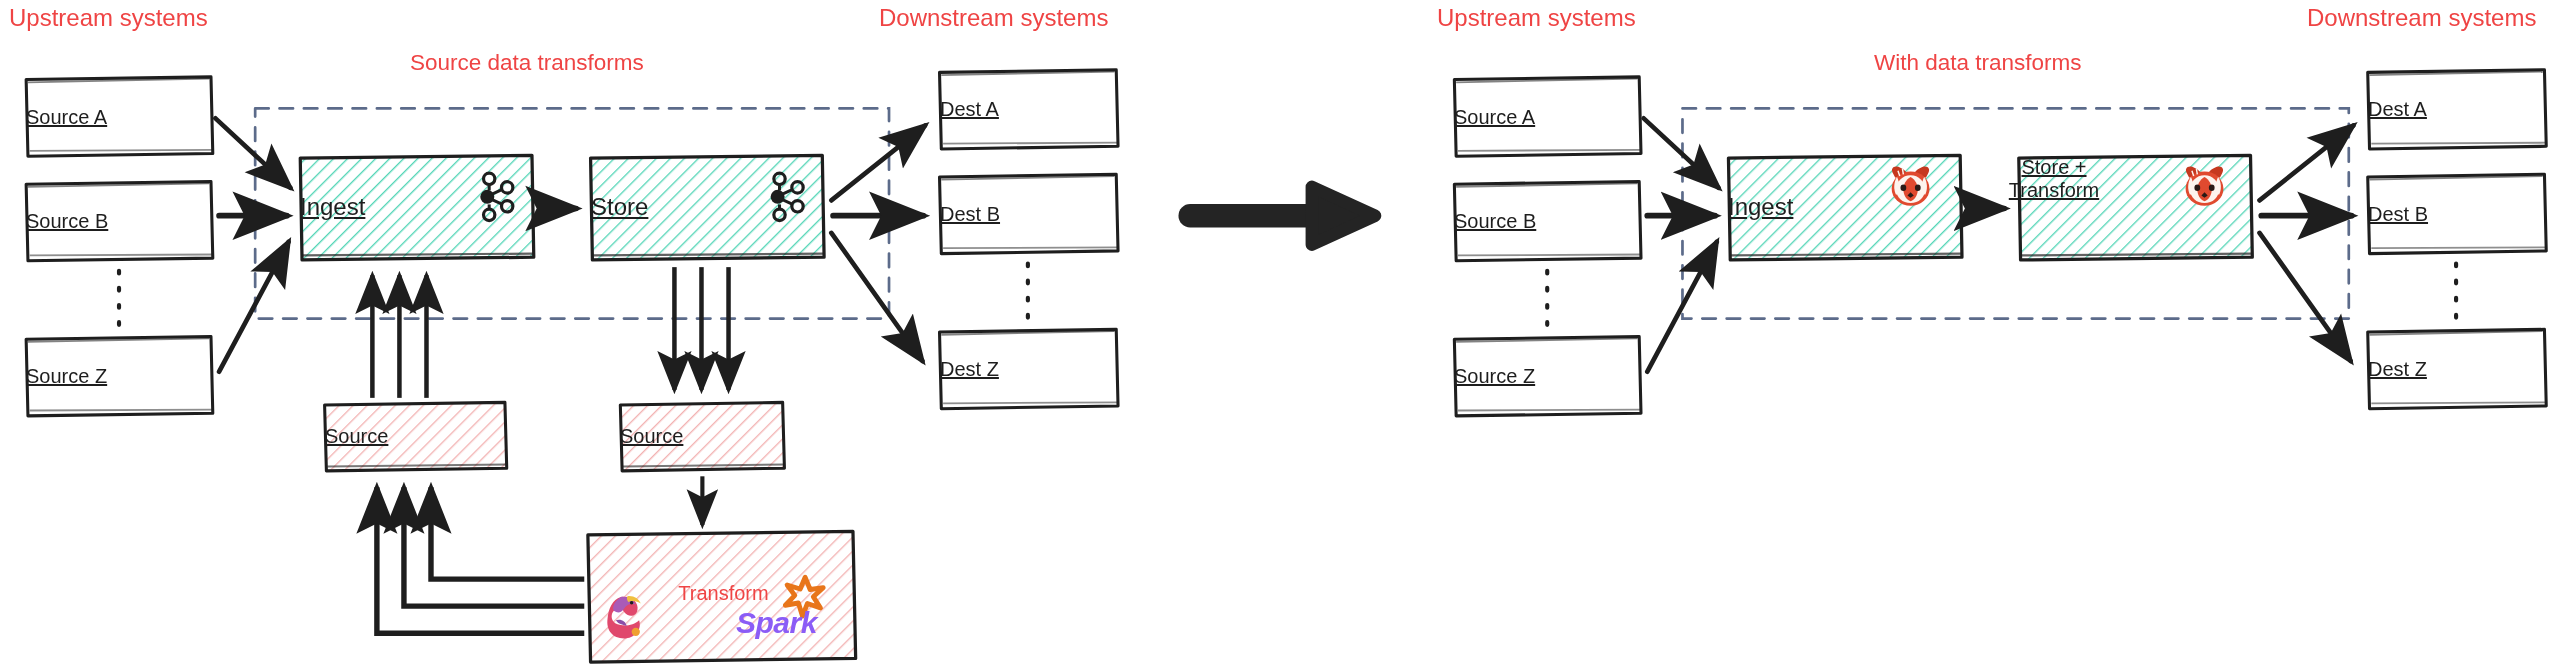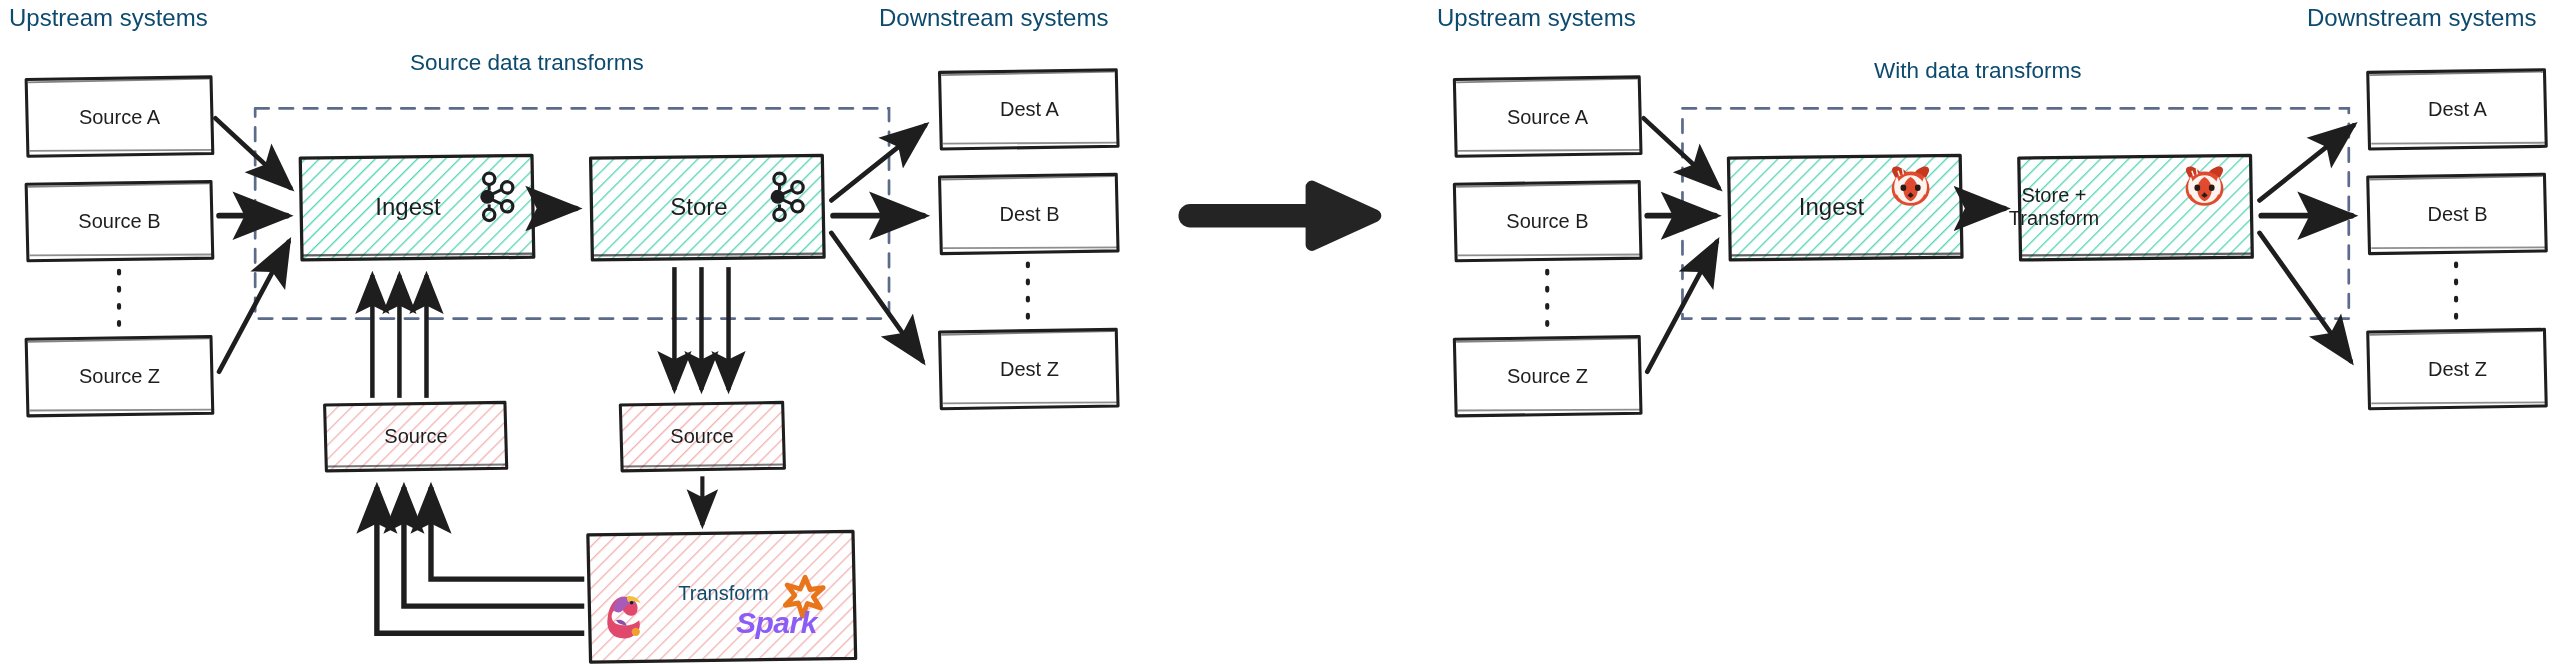--- a/index.html
+++ b/index.html
@@ -1,24 +1,24 @@
 <!DOCTYPE html>
 <html style="font-size:14.4px"><head>
 <meta charset="utf-8">
 <style>
   html,body{margin:0;padding:0;background:#ffffff;}
   body{width:2576px;height:665px;position:relative;overflow:hidden;
        font-family:"Liberation Sans",sans-serif;color:#1e1e1e;}
   .canvas{position:absolute;inset:0;}
   svg.layer{position:absolute;left:0;top:0;width:2576px;height:665px;overflow:visible;}
-  .lbl{position:absolute;white-space:nowrap;color:#0c4a6e;}
+  .lbl{position:absolute;white-space:nowrap;color:#ef4444;}
   .section-title{font-size:24px;}
   .panel-title{font-size:22.5px;}
   .box-label{font-size:20px;text-align:center;line-height:1.15;}
-  .node{position:absolute;display:flex;align-items:center;justify-content:center;}
+  .node{position:absolute;display:flex;align-items:center;justify-content:flex-start;text-decoration:underline;}
   .node .box-label{position:relative;z-index:3;}
 </style>
 </head>
 <body>
 
 <div class="canvas">
 
   <svg class="layer" viewBox="0 0 2857 737" width="2576" height="665">
     <defs>
 
@@ -305,21 +305,21 @@
   </div>
   <div class="node" style="left:940px;top:175px;width:179px;height:78px;">
     <span class="box-label">Dest B</span>
   </div>
   <div class="node" style="left:940px;top:330px;width:179px;height:78px;">
     <span class="box-label">Dest Z</span>
   </div>
 
   <div class="lbl section-title" style="left:1437px;top:3.6px;">Upstream systems</div>
   <div class="lbl section-title" style="left:2307px;top:3.6px;">Downstream systems</div>
-  <div class="lbl panel-title" style="left:1874px;top:50px;margin-top:8px;">With data transforms</div>
+  <div class="lbl panel-title" style="left:1874px;top:50px;">With data transforms</div>
 
   <div class="node" style="left:1454px;top:78px;width:187px;height:78px;">
     <span class="box-label">Source A</span>
   </div>
   <div class="node" style="left:1454px;top:182px;width:187px;height:78px;">
     <span class="box-label">Source B</span>
   </div>
   <div class="node" style="left:1454px;top:337px;width:187px;height:78px;">
     <span class="box-label">Source Z</span>
   </div>

